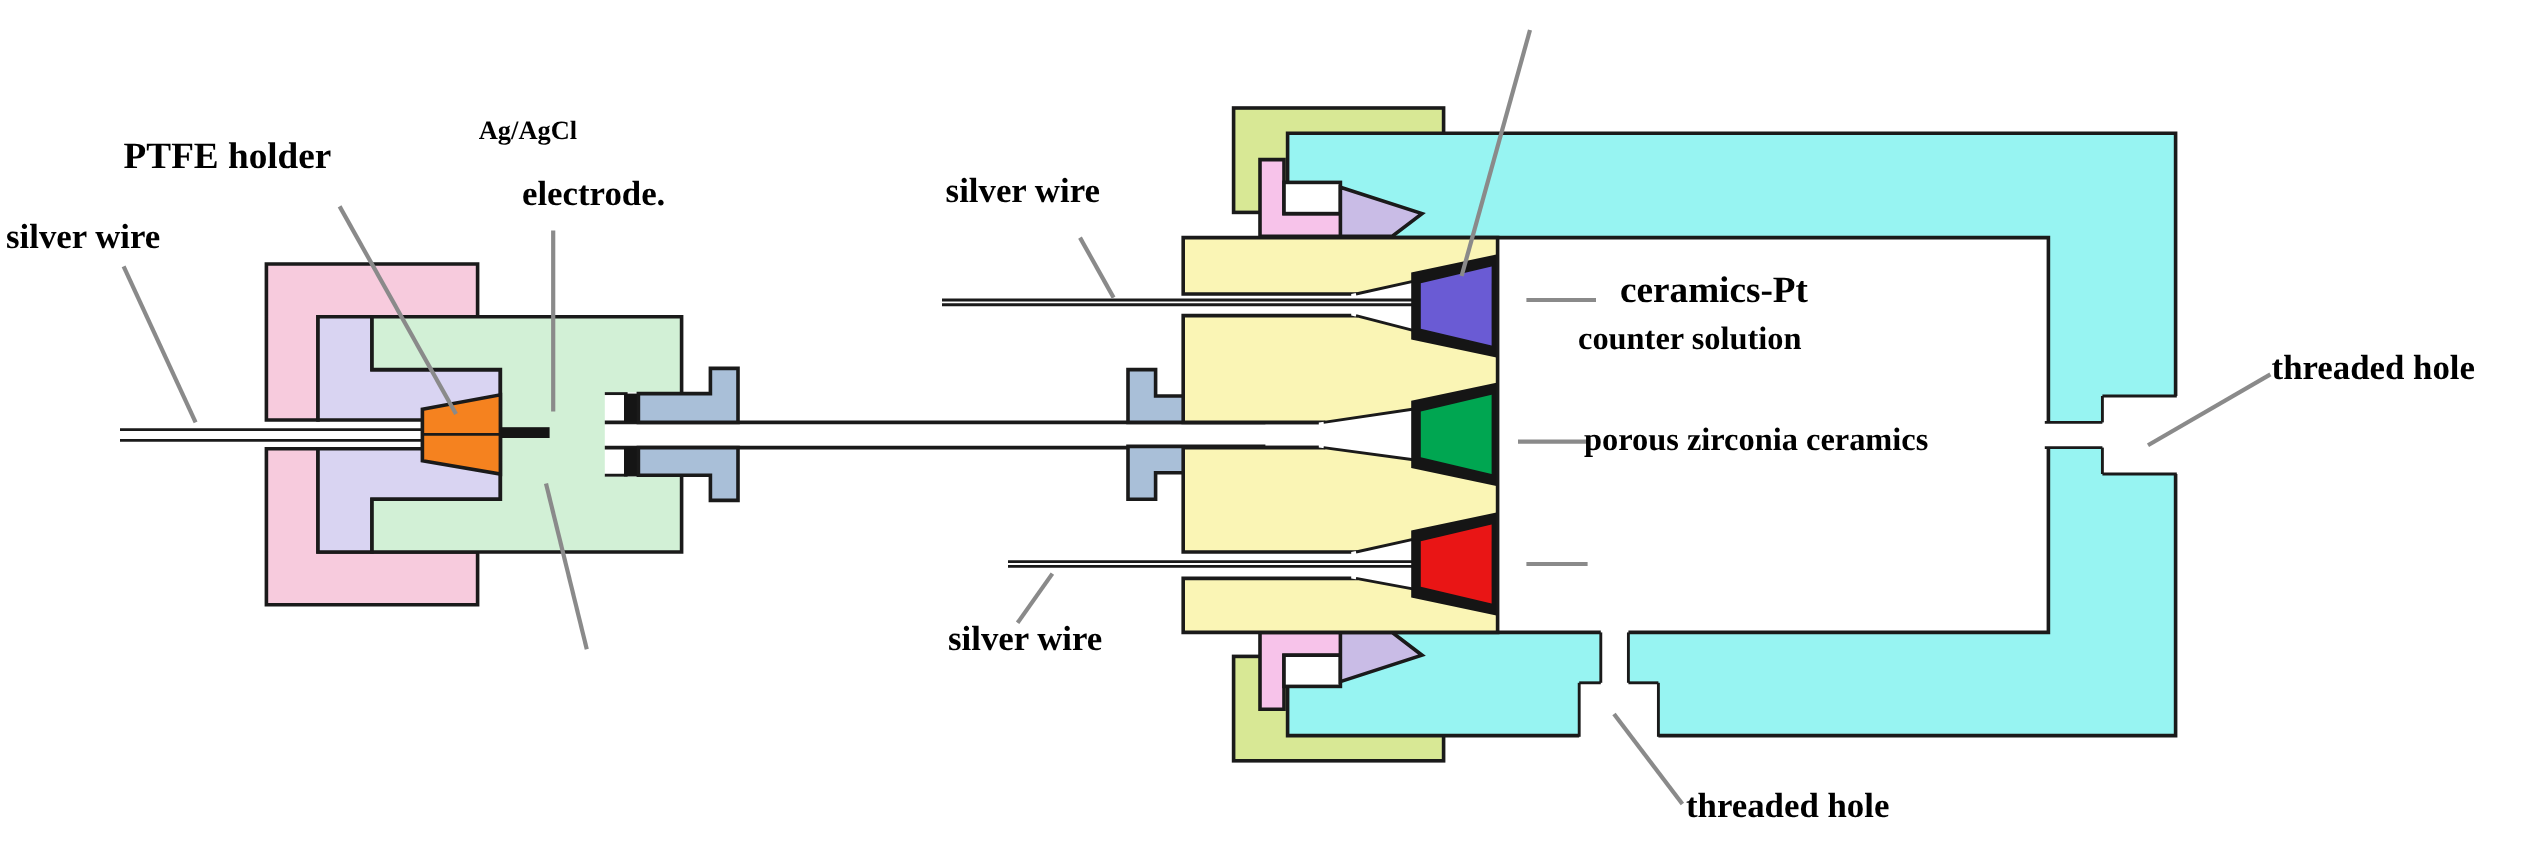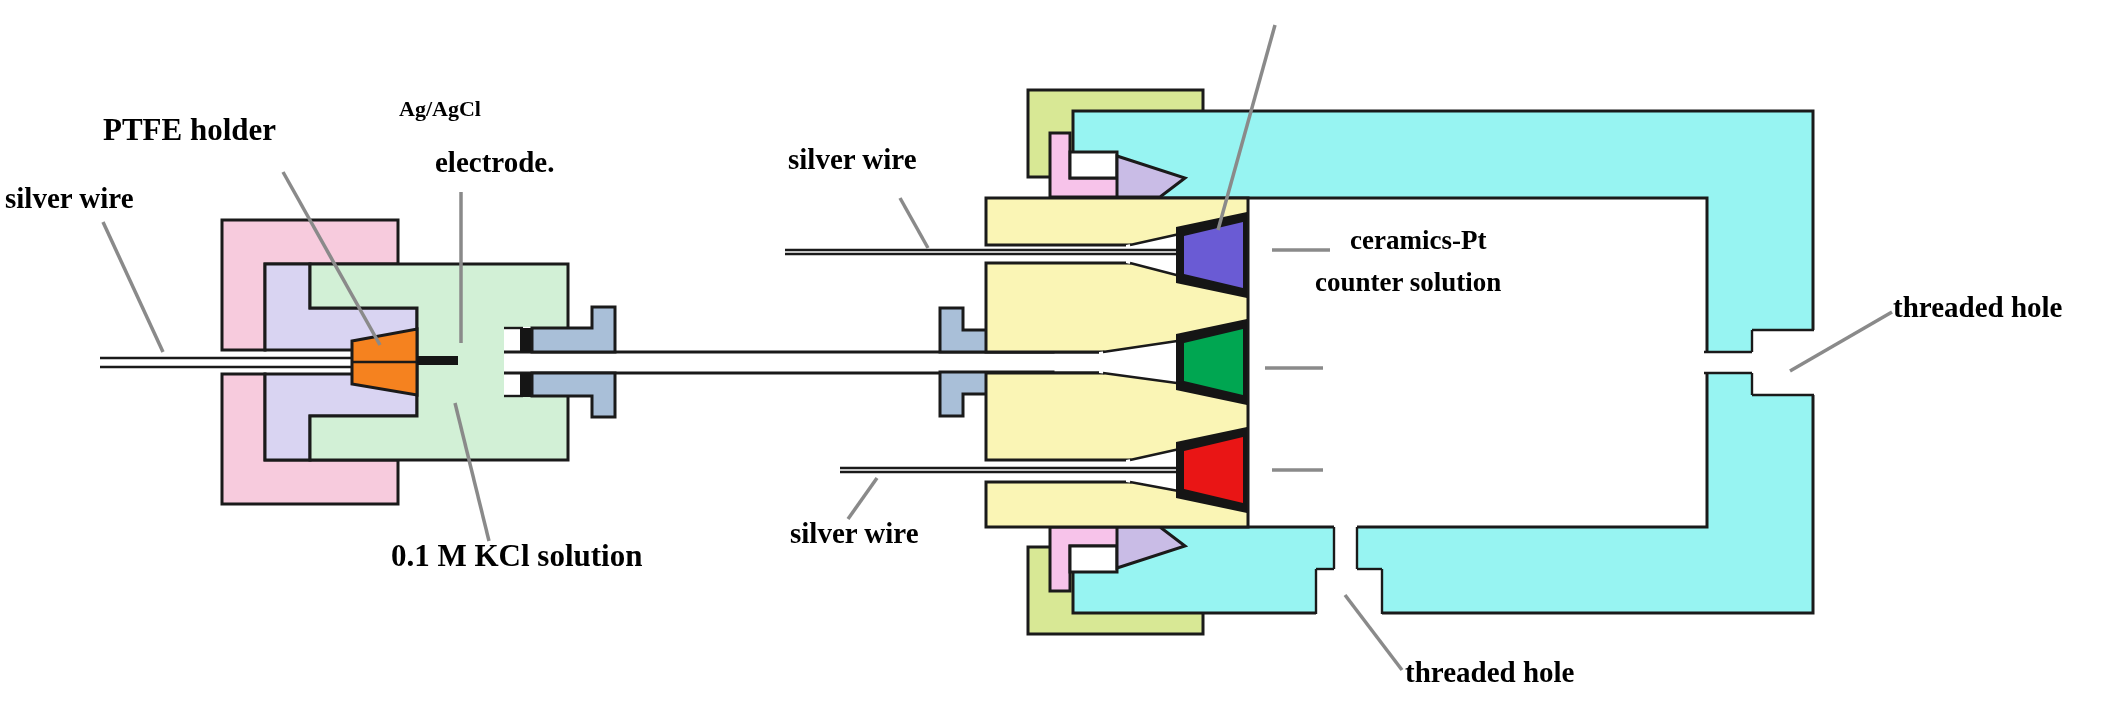--- a/index.html
+++ b/index.html
@@ -133,20 +133,20 @@
     <line x1="1272" y1="470" x2="1323" y2="470" stroke="#8A8A8A"></line>
     <line x1="1790" y1="371" x2="1892" y2="312" stroke="#8A8A8A"></line>
     <line x1="1345" y1="595" x2="1402" y2="670" stroke="#8A8A8A"></line>
   </g>
 </svg>
 
   <div class="lbl" style="left:5px;top:183px;font-size:29px;">silver wire</div>
   <div class="lbl" style="left:103px;top:114px;font-size:31px;">PTFE holder</div>
   <div class="lbl" style="left:399px;top:98px;font-size:22px;">Ag/AgCl</div>
   <div class="lbl" style="left:390px;top:147px;font-size:29px;margin-left:45px;">electrode.</div>
-  <div class="lbl" style="left:391px;top:540px;font-size:31px;">0.1 M KCl solution</div>
   <div class="lbl" style="left:788px;top:144px;font-size:29px;">silver wire</div>
   <div class="lbl" style="left:790px;top:518px;font-size:29px;">silver wire</div>
-  <div class="lbl" style="left:1350px;top:226px;font-size:27px;">ceramics-Pt</div>
+  <div class="lbl" style="left:1350px;top:226px;font-size:31px;">ceramics-Pt</div>
   <div class="lbl" style="left:1315px;top:268px;font-size:27px;">counter solution</div>
+  <div class="lbl" style="left:1320px;top:352px;font-size:27px;">porous zirconia ceramics</div>
   <div class="lbl" style="left:1893px;top:292px;font-size:29px;">threaded hole</div>
   <div class="lbl" style="left:1405px;top:657px;font-size:29px;">threaded hole</div>
 </div>
 
 </body></html>

